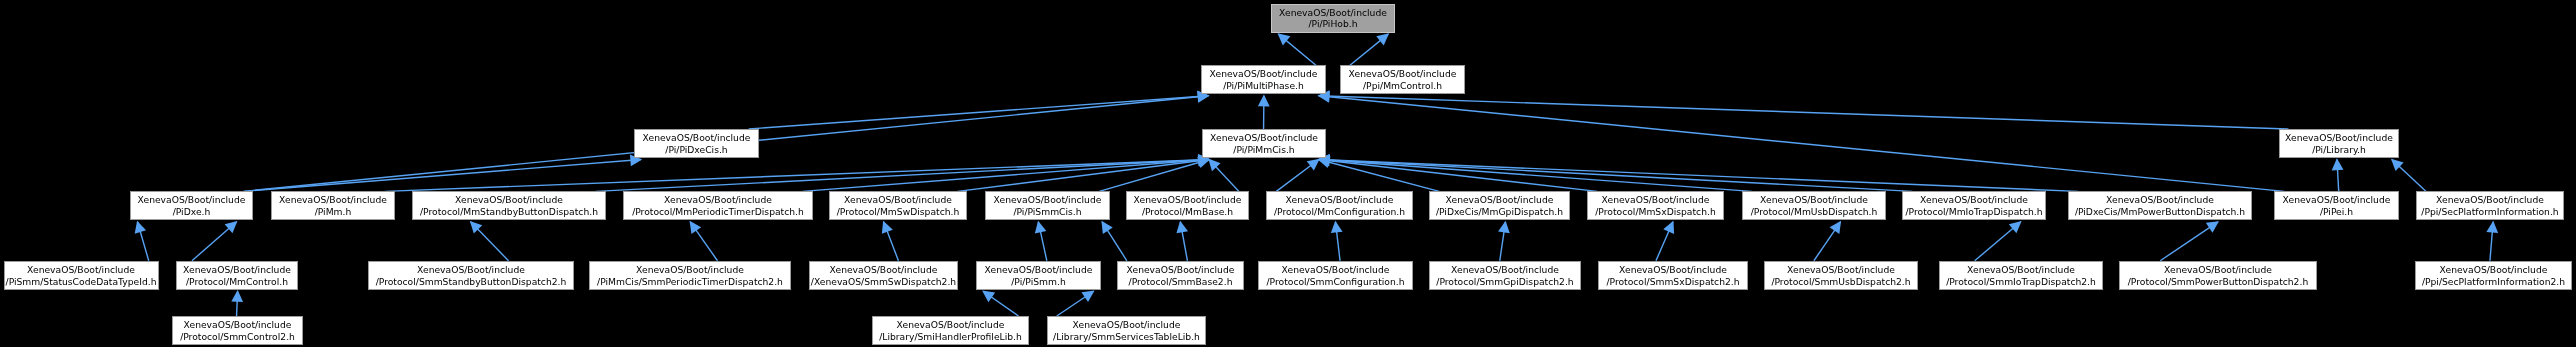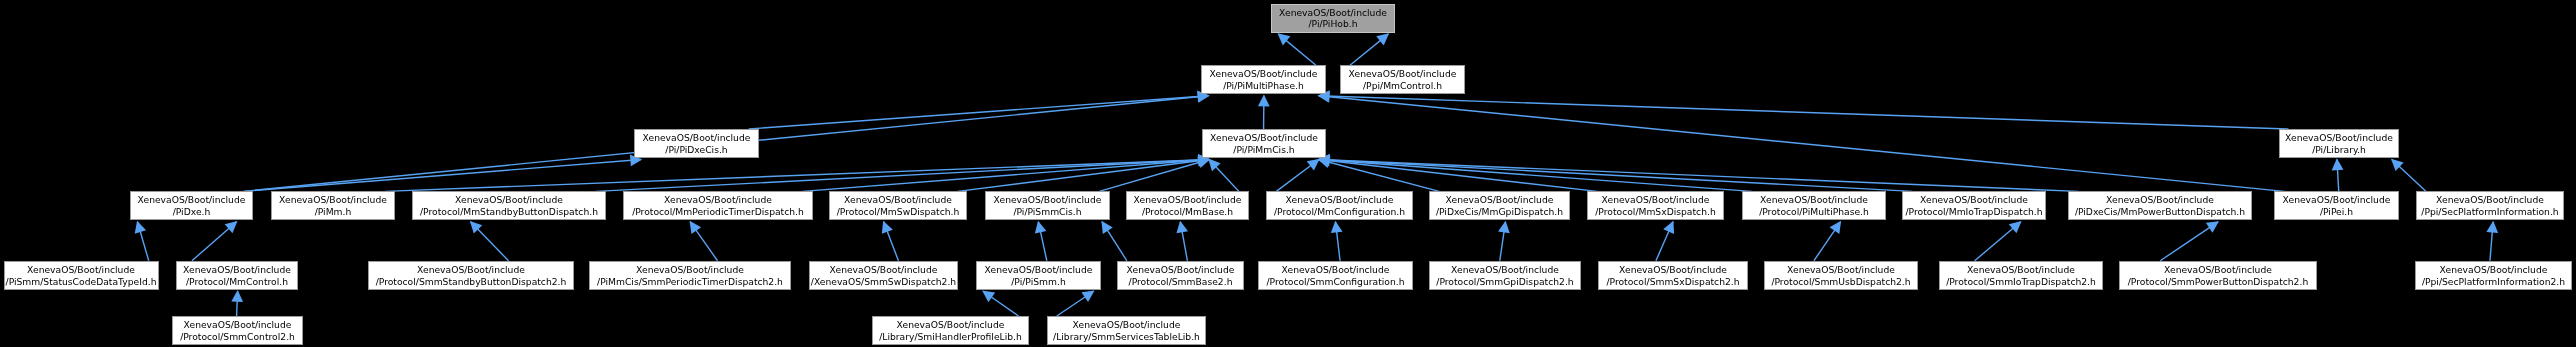--- a/index.html
+++ b/index.html
@@ -142,21 +142,21 @@
     <div class="node" style="left: 1429px; top: 191px; width: 141px; height: 29px;">
       <span class="nline">XenevaOS/Boot/include</span>
       <span class="nline">/PiDxeCis/MmGpiDispatch.h</span>
     </div>
     <div class="node" style="left: 1587px; top: 191px; width: 137px; height: 29px;">
       <span class="nline">XenevaOS/Boot/include</span>
       <span class="nline">/Protocol/MmSxDispatch.h</span>
     </div>
     <div class="node" style="left: 1742px; top: 191px; width: 144px; height: 29px;">
       <span class="nline">XenevaOS/Boot/include</span>
-      <span class="nline">/Protocol/PiMultiPhase.h</span>
+      <span class="nline">/Protocol/MmUsbDispatch.h</span>
     </div>
     <div class="node" style="left: 1902px; top: 191px; width: 144px; height: 29px;">
       <span class="nline">XenevaOS/Boot/include</span>
       <span class="nline">/Protocol/MmIoTrapDispatch.h</span>
     </div>
     <div class="node" style="left: 2068px; top: 191px; width: 184px; height: 29px;">
       <span class="nline">XenevaOS/Boot/include</span>
       <span class="nline">/PiDxeCis/MmPowerButtonDispatch.h</span>
     </div>
     <div class="node" style="left: 2274px; top: 191px; width: 125px; height: 29px;">

